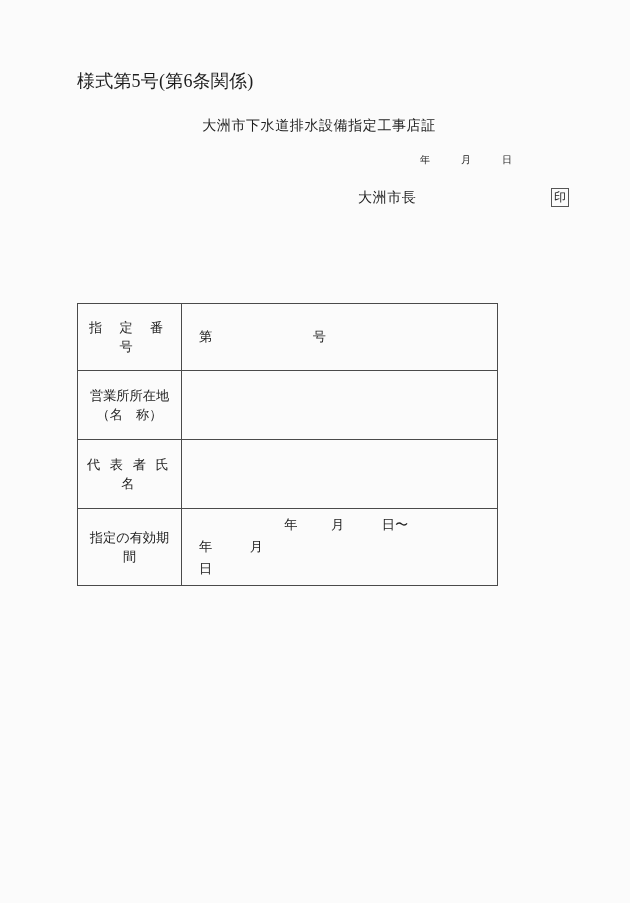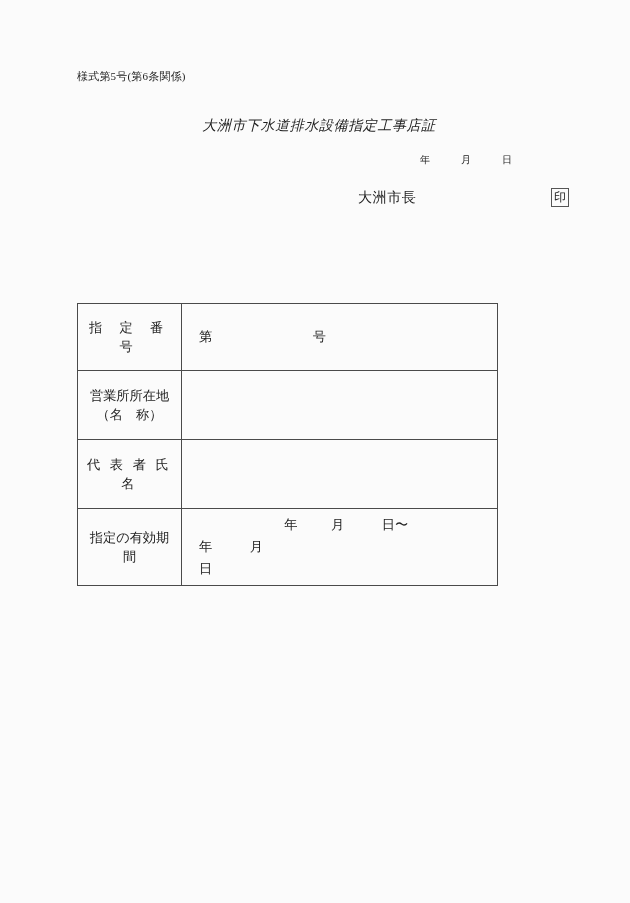--- a/index.html
+++ b/index.html
@@ -20,37 +20,36 @@
   .page {
     position: absolute;
     inset: 0;
   }
 
   
   .form-no {
     position: absolute;
     left: 77px;
     top: 69px;
-    font-size: 11px;
+    font-size: 18px;
     letter-spacing: 0.2px;
     white-space: nowrap;
   }
 
   
   .doc-title {
     position: absolute;
     left: 0;
     right: 0;
     top: 117px;
     text-align: center;
     font-size: 14px;
     letter-spacing: 0.6px;
     white-space: nowrap;
     padding-left: 8px;
-    font-style: italic;
   }
 
   
   .date-line {
     position: absolute;
     left: 420px;
     top: 153px;
     font-size: 10px;
     white-space: nowrap;
   }

